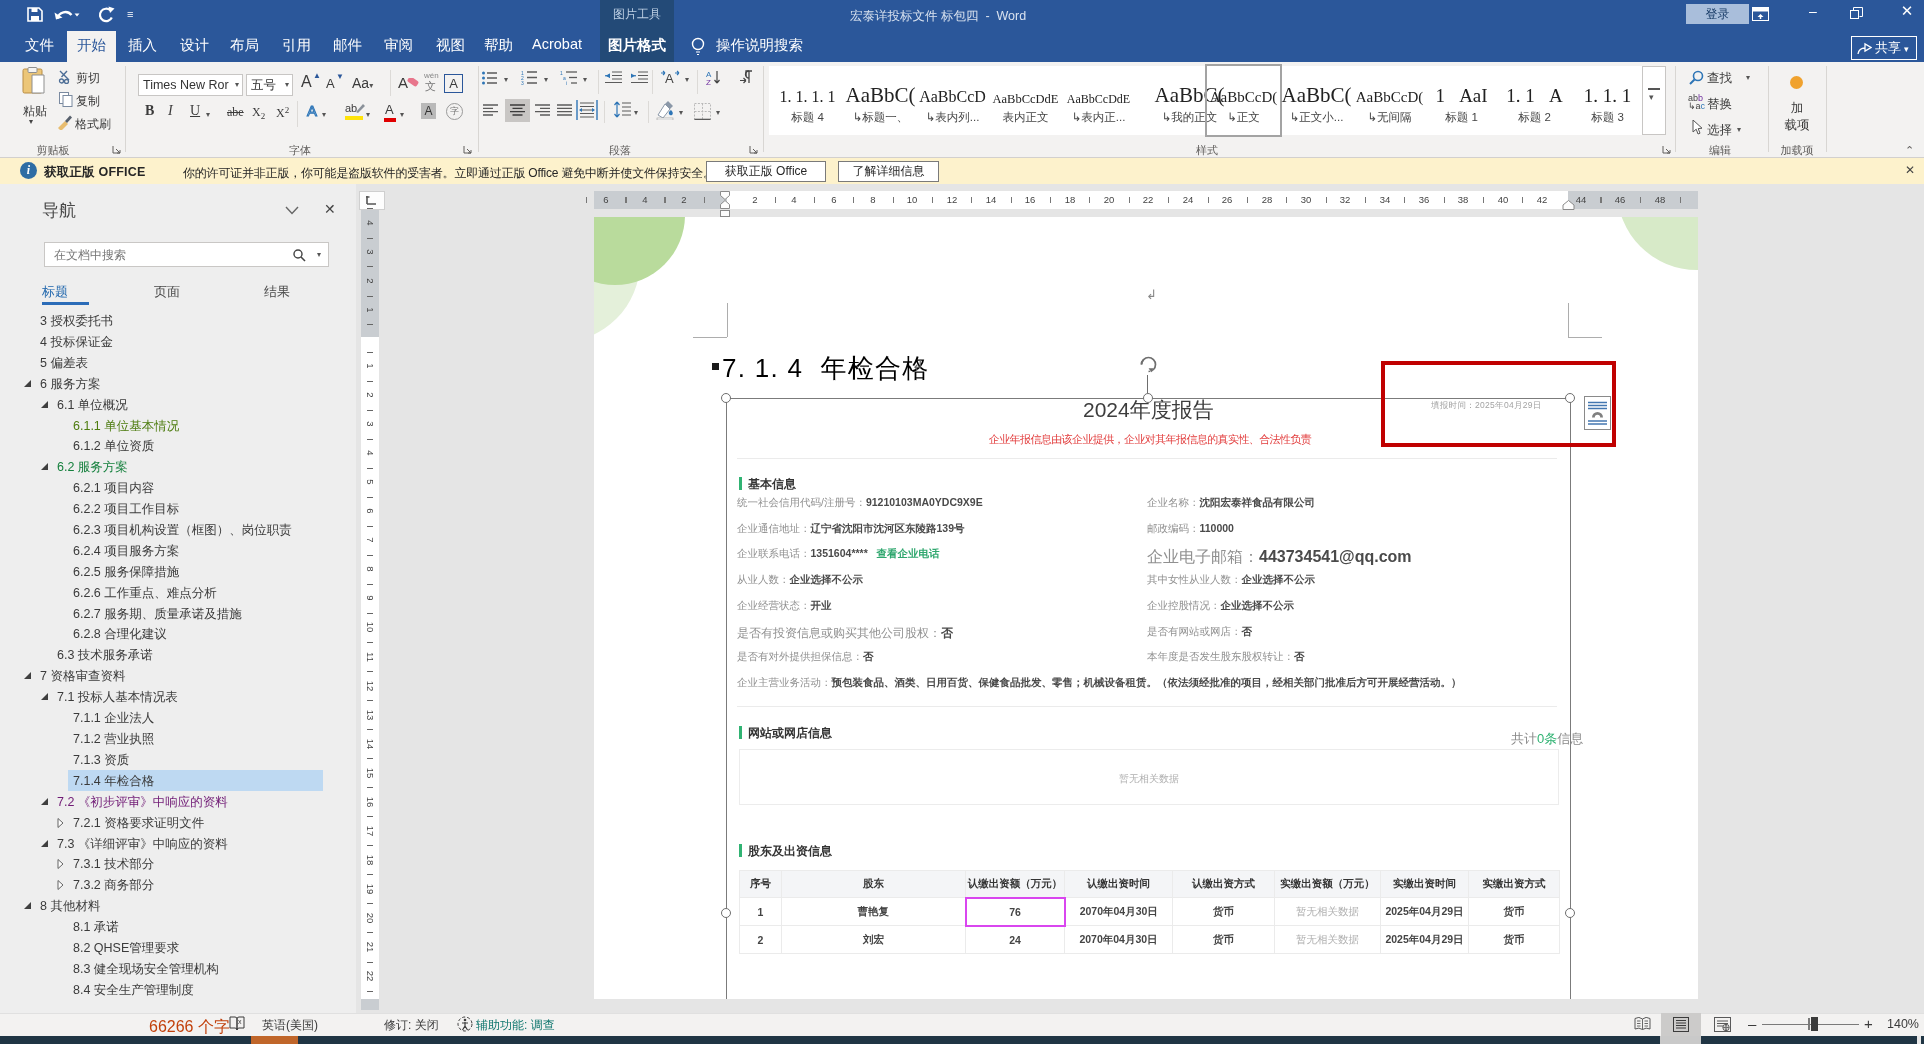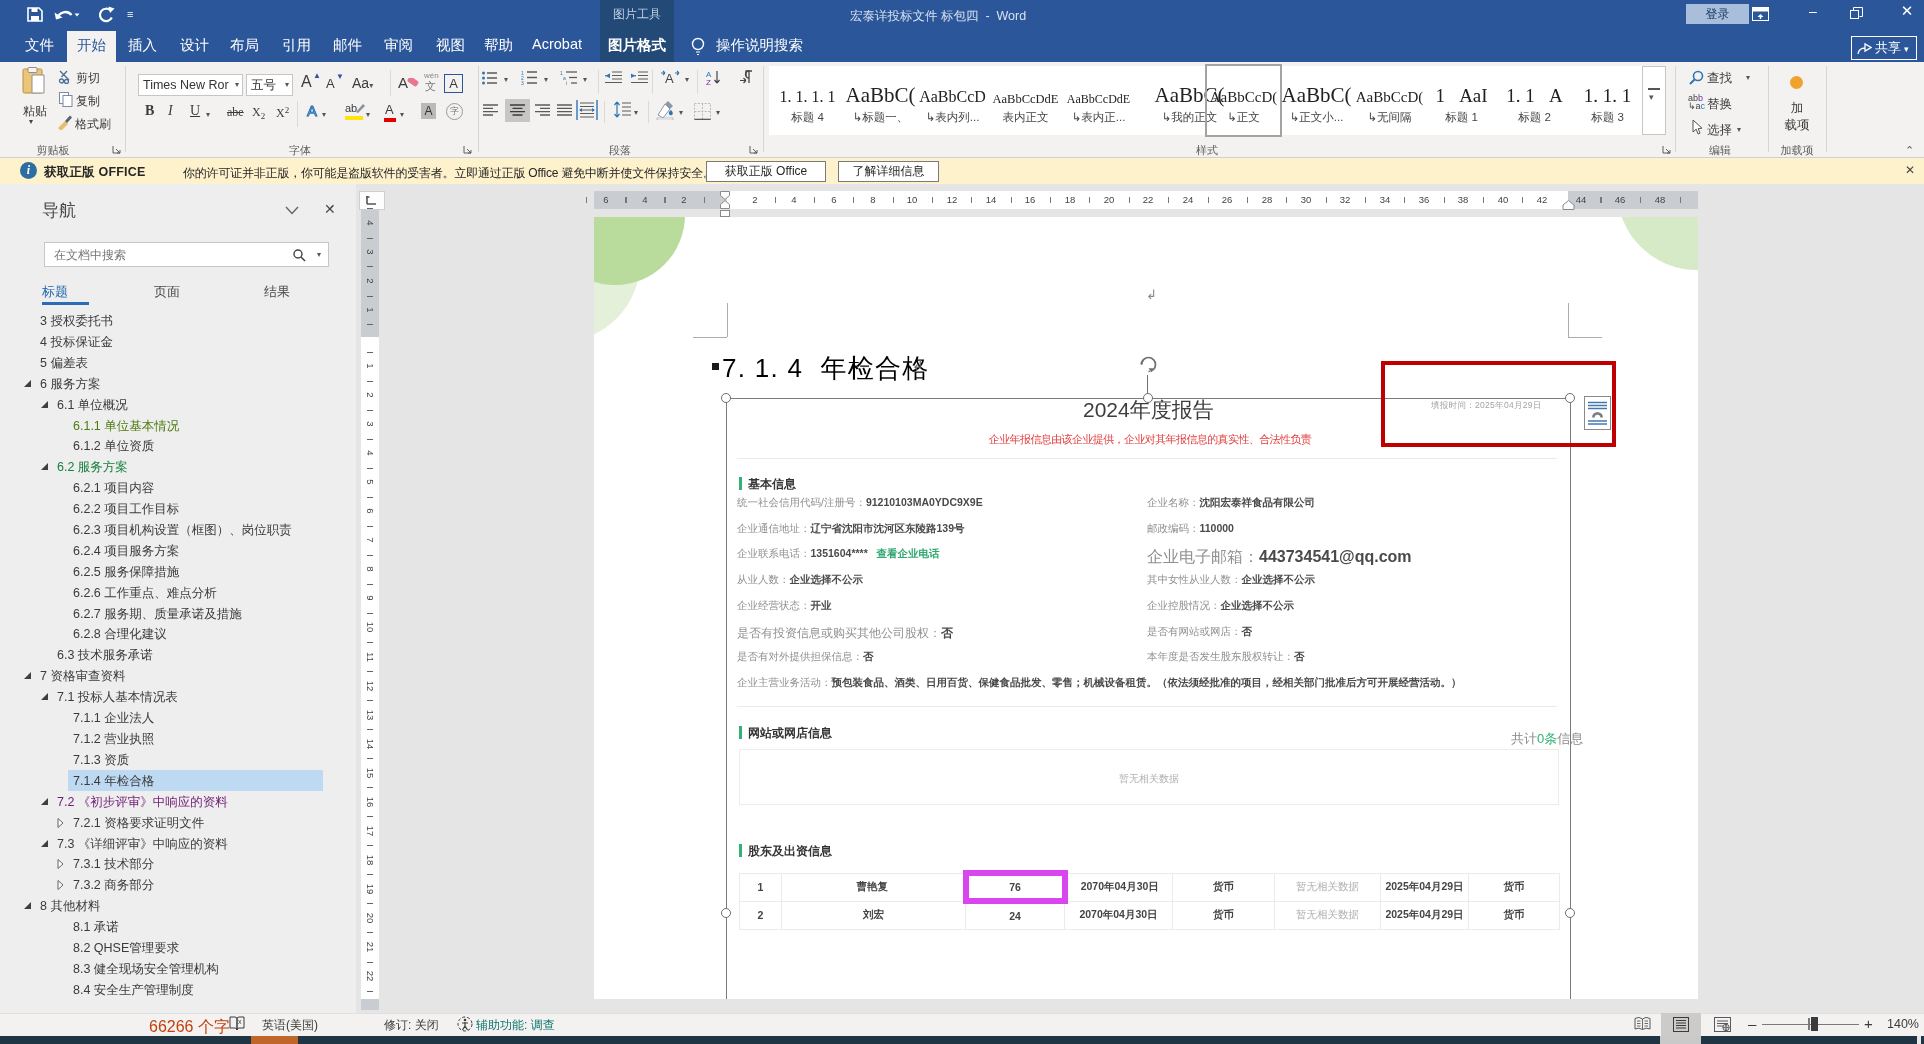--- a/index.html
+++ b/index.html
@@ -577,24 +577,34 @@
         <col style="width:42px;">
         <col style="width:184px;">
         <col style="width:99px;">
         <col style="width:108px;">
         <col style="width:102px;">
         <col style="width:106px;">
         <col style="width:88px;">
         <col style="width:91px;">
       </colgroup>
       <tbody>
+        <tr style="background:#f4f5f7;height:27px;">
+          <td style="border:1px solid #ebebeb;text-align:center;font-size:10.5px;color:#333;font-weight:bold;padding:0;white-space:nowrap;overflow:hidden;">序号</td>
+          <td style="border:1px solid #ebebeb;text-align:center;font-size:10.5px;color:#333;font-weight:bold;padding:0;white-space:nowrap;overflow:hidden;">股东</td>
+          <td style="border:1px solid #ebebeb;text-align:center;font-size:10.5px;color:#333;font-weight:bold;padding:0;white-space:nowrap;overflow:hidden;">认缴出资额（万元）</td>
+          <td style="border:1px solid #ebebeb;text-align:center;font-size:10.5px;color:#333;font-weight:bold;padding:0;white-space:nowrap;overflow:hidden;">认缴出资时间</td>
+          <td style="border:1px solid #ebebeb;text-align:center;font-size:10.5px;color:#333;font-weight:bold;padding:0;white-space:nowrap;overflow:hidden;">认缴出资方式</td>
+          <td style="border:1px solid #ebebeb;text-align:center;font-size:10.5px;color:#333;font-weight:bold;padding:0;white-space:nowrap;overflow:hidden;">实缴出资额（万元）</td>
+          <td style="border:1px solid #ebebeb;text-align:center;font-size:10.5px;color:#333;font-weight:bold;padding:0;white-space:nowrap;overflow:hidden;">实缴出资时间</td>
+          <td style="border:1px solid #ebebeb;text-align:center;font-size:10.5px;color:#333;font-weight:bold;padding:0;white-space:nowrap;overflow:hidden;">实缴出资方式</td>
+        </tr>
         <tr style="height:28px;">
           <td style="border:1px solid #ebebeb;text-align:center;font-size:10.5px;color:#444;font-weight:bold;padding:0;white-space:nowrap;overflow:hidden;">1</td>
           <td style="border:1px solid #ebebeb;text-align:center;font-size:10.5px;color:#444;font-weight:bold;padding:0;white-space:nowrap;overflow:hidden;">曹艳复</td>
-          <td style="border:6px solid #d946ef;text-align:center;font-size:10.5px;color:#444;font-weight:bold;padding:0;white-space:nowrap;overflow:hidden;">76</td>
+          <td style="border:2px solid #d946ef;text-align:center;font-size:10.5px;color:#444;font-weight:bold;padding:0;white-space:nowrap;overflow:hidden;">76</td>
           <td style="border:1px solid #ebebeb;text-align:center;font-size:10.5px;color:#444;font-weight:bold;padding:0;white-space:nowrap;overflow:hidden;">2070年04月30日</td>
           <td style="border:1px solid #ebebeb;text-align:center;font-size:10.5px;color:#444;font-weight:bold;padding:0;white-space:nowrap;overflow:hidden;">货币</td>
           <td style="border:1px solid #ebebeb;text-align:center;font-size:10.5px;color:#444;font-weight:bold;padding:0;white-space:nowrap;overflow:hidden;"><span style="color:#b0b0b0;font-weight:normal;">暂无相关数据</span></td>
           <td style="border:1px solid #ebebeb;text-align:center;font-size:10.5px;color:#444;font-weight:bold;padding:0;white-space:nowrap;overflow:hidden;">2025年04月29日</td>
           <td style="border:1px solid #ebebeb;text-align:center;font-size:10.5px;color:#444;font-weight:bold;padding:0;white-space:nowrap;overflow:hidden;">货币</td>
         </tr>
         <tr style="height:28px;">
           <td style="border:1px solid #ebebeb;text-align:center;font-size:10.5px;color:#444;font-weight:bold;padding:0;white-space:nowrap;overflow:hidden;">2</td>
           <td style="border:1px solid #ebebeb;text-align:center;font-size:10.5px;color:#444;font-weight:bold;padding:0;white-space:nowrap;overflow:hidden;">刘宏</td>
           <td style="border:1px solid #ebebeb;text-align:center;font-size:10.5px;color:#444;font-weight:bold;padding:0;white-space:nowrap;overflow:hidden;">24</td>

